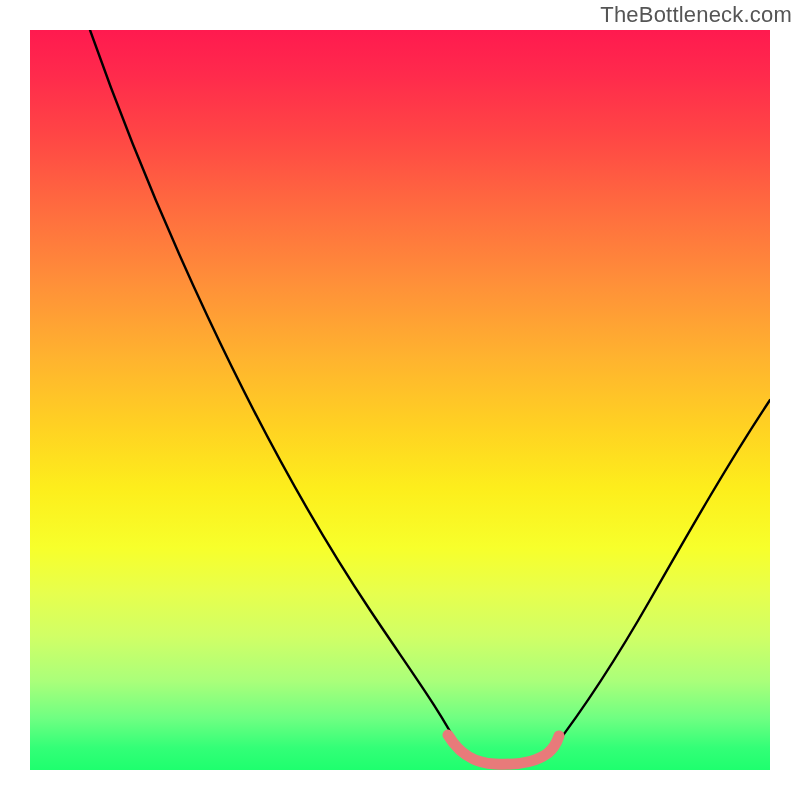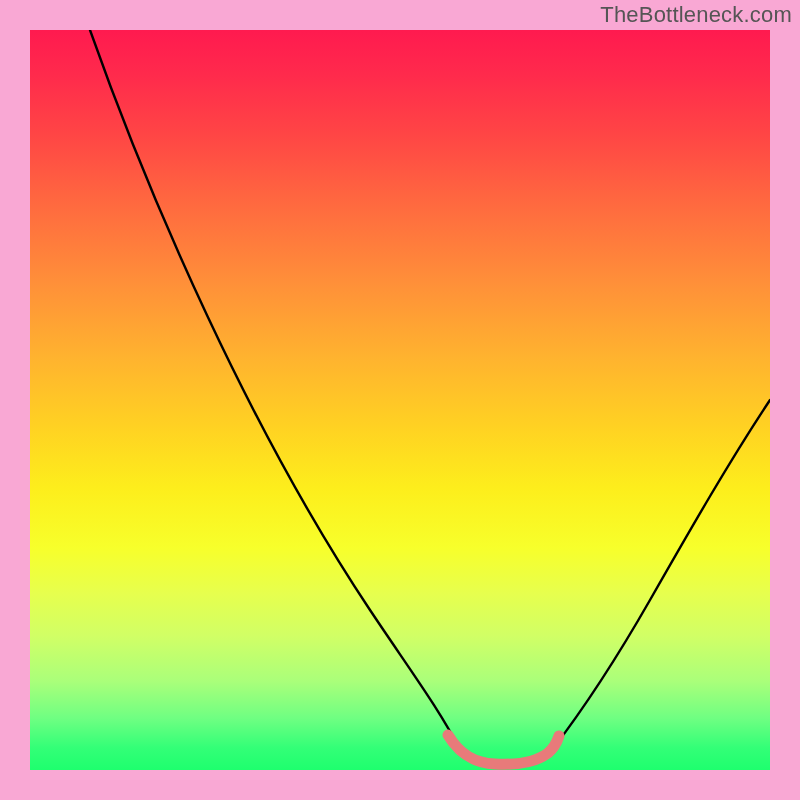--- a/index.html
+++ b/index.html
@@ -8,21 +8,21 @@
     width: 800px;
     height: 800px;
     background: #000;
     overflow: hidden;
     font-family: Arial, Helvetica, sans-serif;
   }
   .frame {
     position: relative;
     width: 800px;
     height: 800px;
-    background: #f9a8d4;
+    background: #ffffff;
   }
   .watermark {
     position: absolute;
     top: 2px;
     right: 8px;
     color: #555;
     font-size: 22px;
     font-weight: 500;
     letter-spacing: 0.2px;
     user-select: none;

